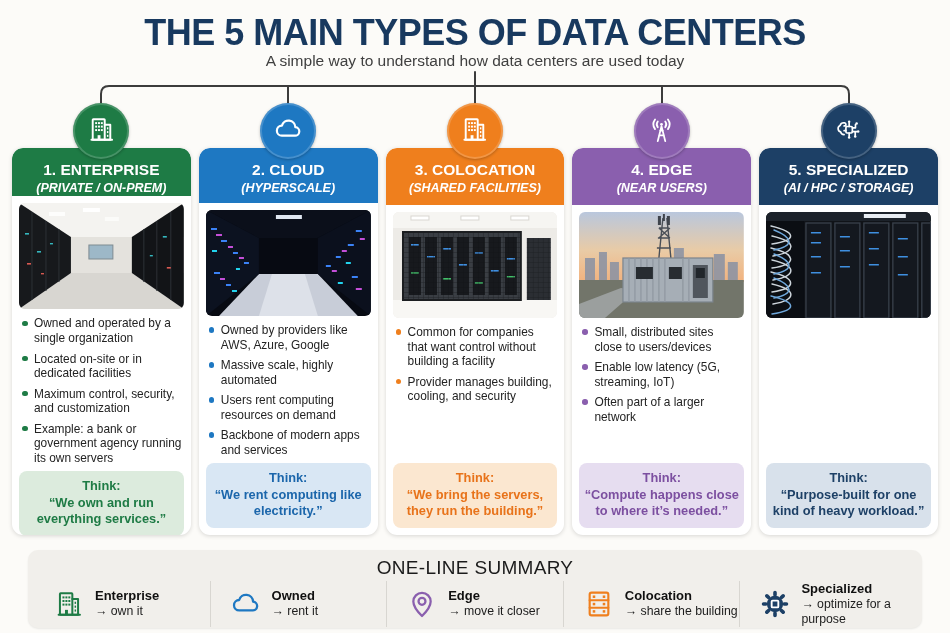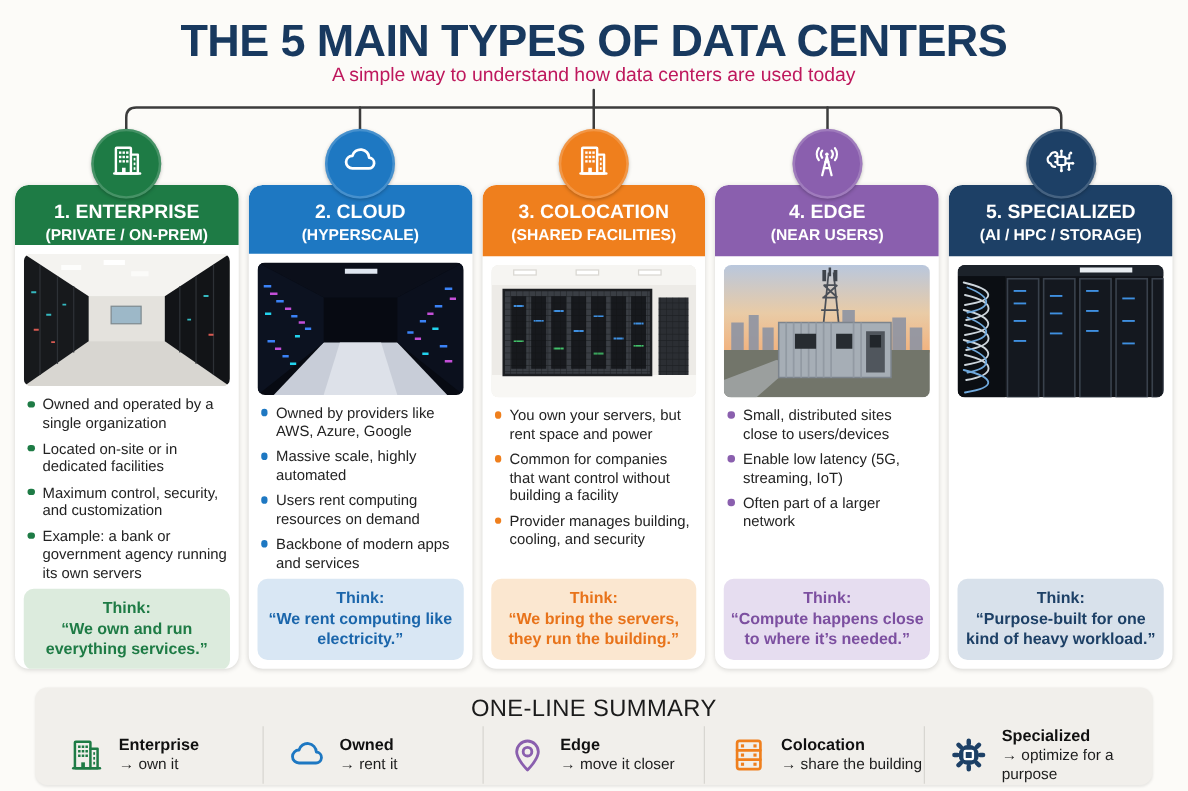--- a/index.html
+++ b/index.html
@@ -2,38 +2,38 @@
 <html><head>
 <meta charset="utf-8">
 <style>
   html,body{margin:0;padding:0;}
   body{font-family:"Liberation Sans", sans-serif; background:#fcfbf8;}
   .stage{position:relative;width:950px;height:633px;background:#fcfbf8;overflow:hidden;}
 
   .title{position:absolute;top:12px;left:0;width:100%;text-align:center;
          font-size:36px;font-weight:bold;letter-spacing:-.5px;color:#18395f;}
   .subtitle{position:absolute;top:52px;left:0;width:100%;text-align:center;
-         font-size:15.5px;color:#be185d;}
+         font-size:15.5px;color:#404040;}
 
   .connector{position:absolute;top:70px;left:0;}
 
   .columns{position:absolute;top:148px;left:12px;right:12px;height:387px;
            display:flex;gap:8px;}
   .col{flex:1;position:relative;}
   .col-icon{position:absolute;top:-45px;left:50%;transform:translateX(-50%);
             width:56px;height:56px;border-radius:50%;background:var(--col);
             color:#fff;display:flex;align-items:center;justify-content:center;
             z-index:2;box-shadow:0 1px 3px rgba(0,0,0,.25), inset 0 0 0 2px rgba(255,255,255,.18);}
   .col-icon svg{width:31px;height:31px;}
   .card{height:100%;background:#fff;border-radius:11px;display:flex;flex-direction:column;
         box-shadow:0 1px 4px rgba(0,0,0,.15);overflow:hidden;}
   .card-header{height:57px;background:var(--col);color:#fff;text-align:center;
                border-radius:11px 11px 0 0;padding-top:13px;box-sizing:border-box;}
   .card-title{font-size:15.5px;font-weight:bold;line-height:1.2;}
-  .card-subtitle{font-size:12.5px;font-weight:bold;line-height:1.35;}
+  .card-subtitle{font-size:12.5px;font-weight:bold;line-height:1.35;font-style:italic;}
   .photo{margin:7px 7px 0 7px;height:106px;border-radius:6px;overflow:hidden;flex:none;}
   .photo svg{display:block;width:100%;height:100%;}
   .bullets{list-style:none;margin:0;padding:7px 8px 0 9px;}
   .bullets li{position:relative;padding-left:13px;margin-bottom:6px;
               font-size:11.9px;line-height:1.22;color:#232323;}
   .bullets li::before{content:"";position:absolute;left:1px;top:4.2px;width:5.5px;height:5.5px;
               border-radius:50%;background:var(--col);}
   .bullets .sub{padding-left:11px;margin-top:2.5px;color:#232323;}
   .think{margin:6px 7px 7px 7px;margin-top:auto;background:var(--tint);color:var(--think);
          border-radius:8px;padding:7px 5px 8px;text-align:center;font-weight:bold;
@@ -280,21 +280,20 @@
                   <rect x="114" y="64" width="8" height="1.6"></rect>
                 </g>
                 <rect x="10" y="20" width="118" height="68" fill="url(#mesh)" opacity="0.6"></rect>
                 <rect x="10" y="20" width="118" height="68" fill="none" stroke="#1c1e21" stroke-width="2"></rect>
               </g>
               <rect x="134" y="26" width="24" height="62" fill="#2b2e33"></rect>
               <rect x="134" y="26" width="24" height="62" fill="url(#mesh)" opacity="0.5"></rect>
             </svg>
           </div>
       <ul class="bullets">
-            <li><span>You own your servers, but rent space and power</span></li>
             <li><span>Common for companies that want control without building a facility</span></li>
             <li><span>Provider manages building, cooling, and security</span></li>
           </ul>
       <div class="think">
         <div>Think:</div>
         <div>“We bring the servers, they run the building.”</div>
       </div>
     </div>
   </div>
       <div class="col" style="--col: #8a5fae; --tint: #e6ddf0; --think: #7c4fa0;">

